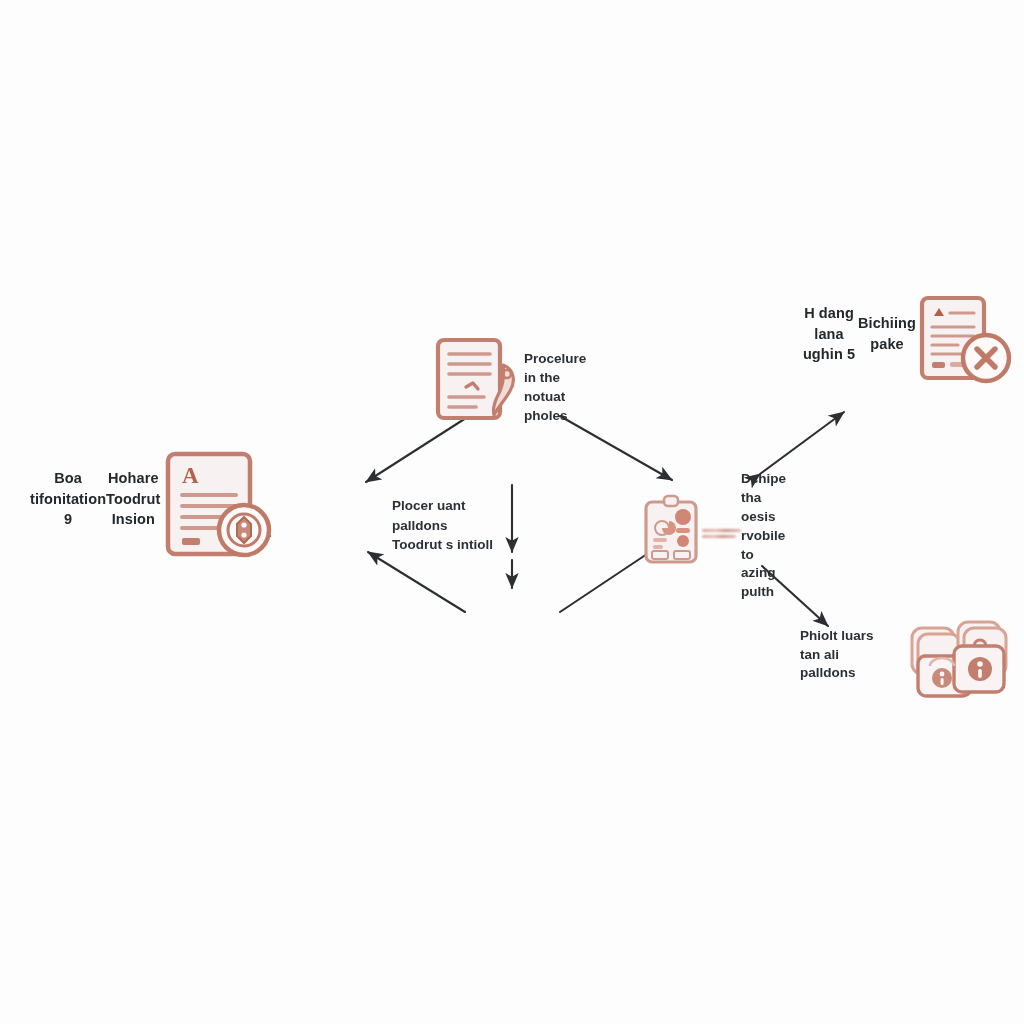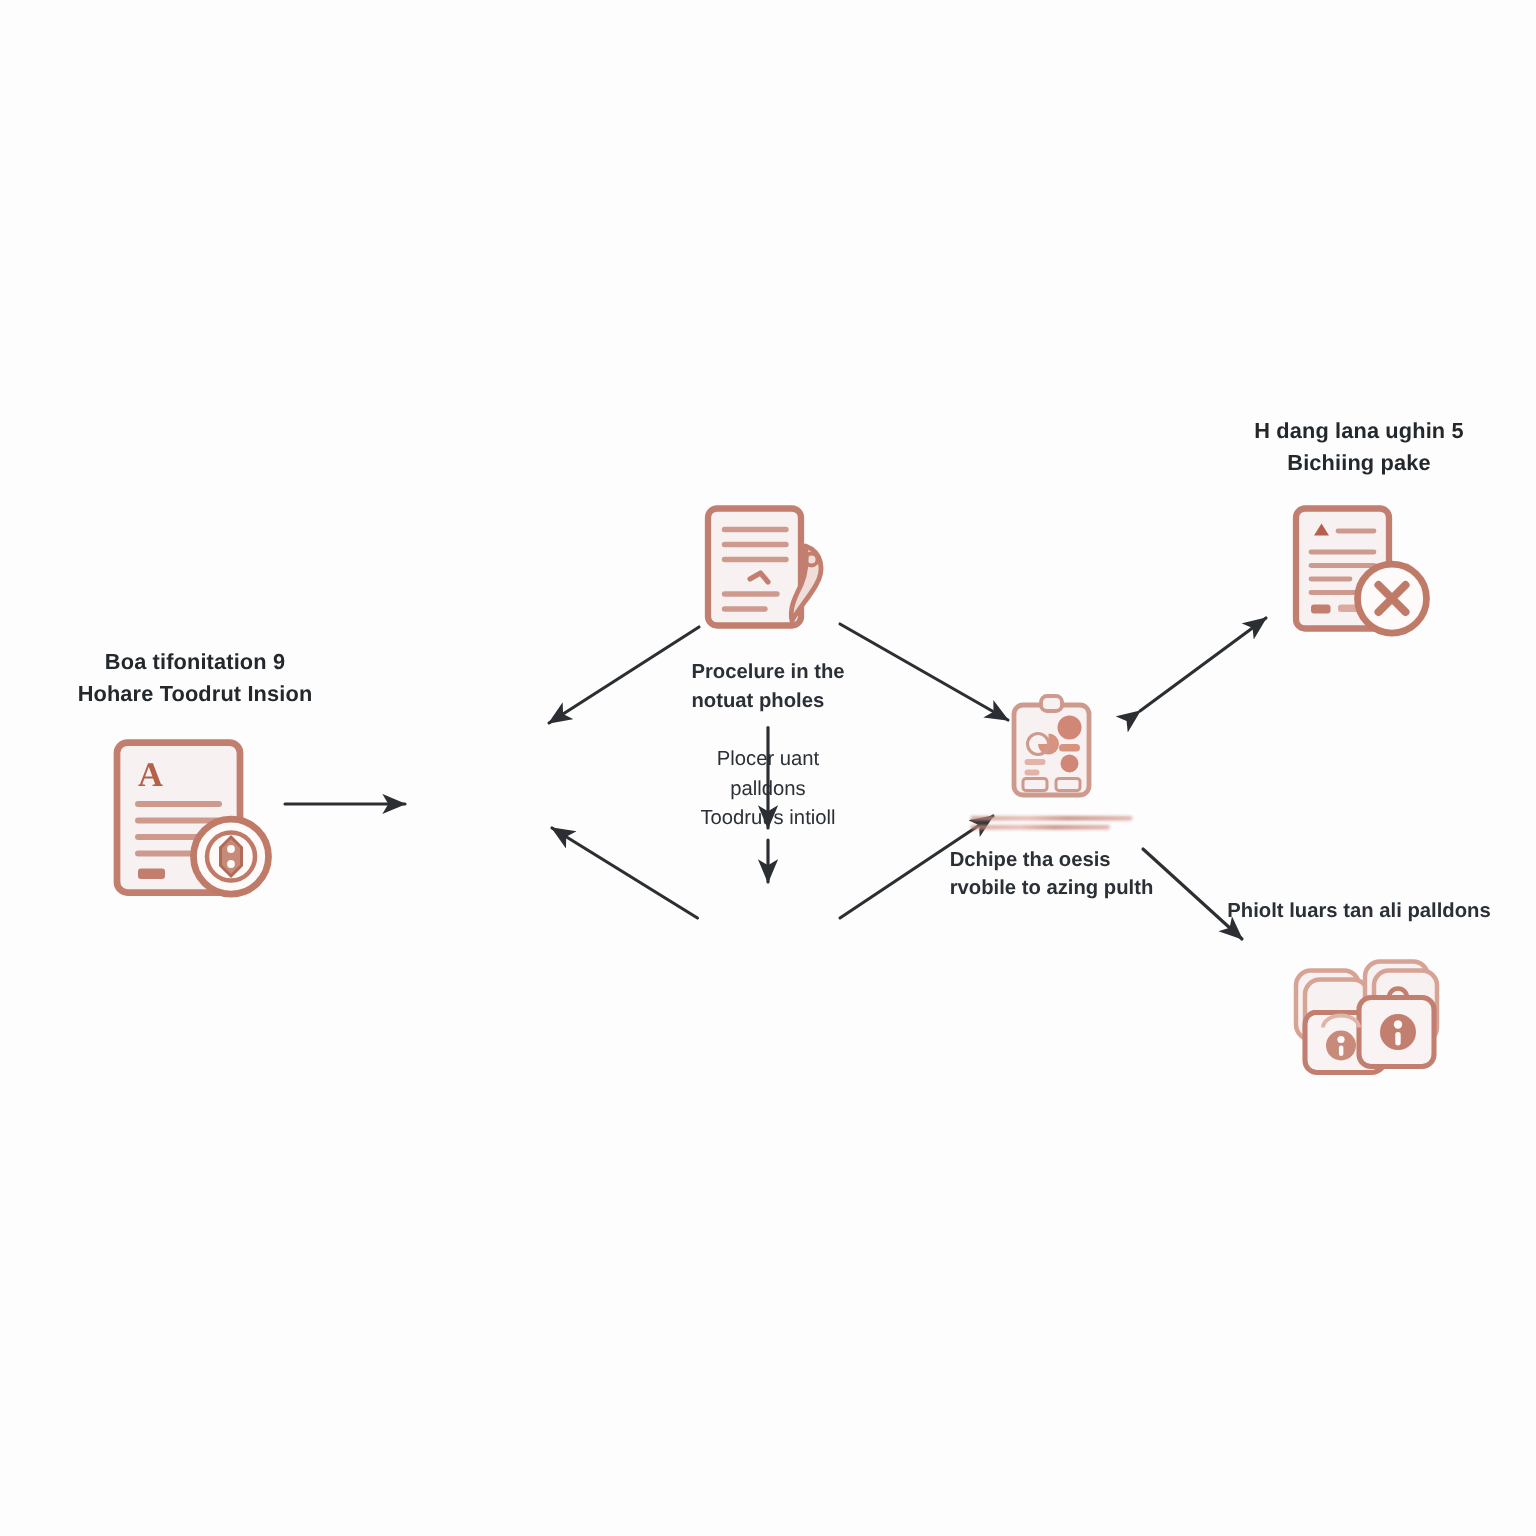--- a/index.html
+++ b/index.html
@@ -12,21 +12,21 @@
     position: relative;
     width: 1024px;
     height: 1024px;
     background: #fdfdfd;
     overflow: hidden;
     font-family: "Liberation Sans", sans-serif;
   }
   .node {
     position: absolute;
     display: flex;
-    flex-direction: column;
+    flex-direction: row;
     align-items: center;
   }
   .label {
     color: #23282d;
     font-size: 14.5px;
     font-weight: 700;
     line-height: 1.42;
     text-align: center;
     letter-spacing: 0.1px;
     white-space: pre-line;
@@ -38,23 +38,22 @@
     color: #2b3036;
     font-size: 13.5px;
     font-weight: 700;
     line-height: 1.4;
     white-space: pre-line;
   }
   .mid-text {
     position: absolute;
     color: #2b3036;
     font-size: 13.5px;
-    font-weight: 400;
+    font-weight: 700;
     line-height: 1.45;
-    text-align: center;
     white-space: pre-line;
     width: 240px;
   }
   .blur-lines {
     width: 108px;
     margin-top: 5px;
     opacity: .75;
     filter: blur(1.1px);
   }
   .blur-lines i {
@@ -154,21 +153,21 @@
     </div>
     <div class="caption" style="margin-top:14px;">Procelure in the
 notuat pholes</div>
   </div>
 
   <div class="mid-text" style="left:392px; top:496px;">Plocer uant
 palldons
 Toodrut s intioll</div>
 
 
-  <div class="node" style="left:626px; top:462px; width:150px;">
+  <div class="node" style="left:640px; top:462px; width:150px;">
     <div class="icon-wrap">
       <svg width="62" height="72" viewBox="0 0 62 72">
         <rect x="6" y="8" width="50" height="60" rx="6" fill="#f7f2f1" stroke="#cf9a8e" stroke-width="3.2"></rect>
         <rect x="24" y="2" width="14" height="10" rx="4" fill="#f7f2f1" stroke="#cf9a8e" stroke-width="2.6"></rect>
         <circle cx="43" cy="23" r="8" fill="#d08776"></circle>
         <path d="M22 34 a7 7 0 1 0 7 -7 v7 z" fill="#d8937f"></path>
         <circle cx="22" cy="34" r="7" fill="none" stroke="#cf9a8e" stroke-width="2"></circle>
         <rect x="36" y="34" width="14" height="5" rx="2.5" fill="#d8937f"></rect>
         <circle cx="43" cy="47" r="6" fill="#d08776"></circle>
         <g fill="#e2b3a6">

